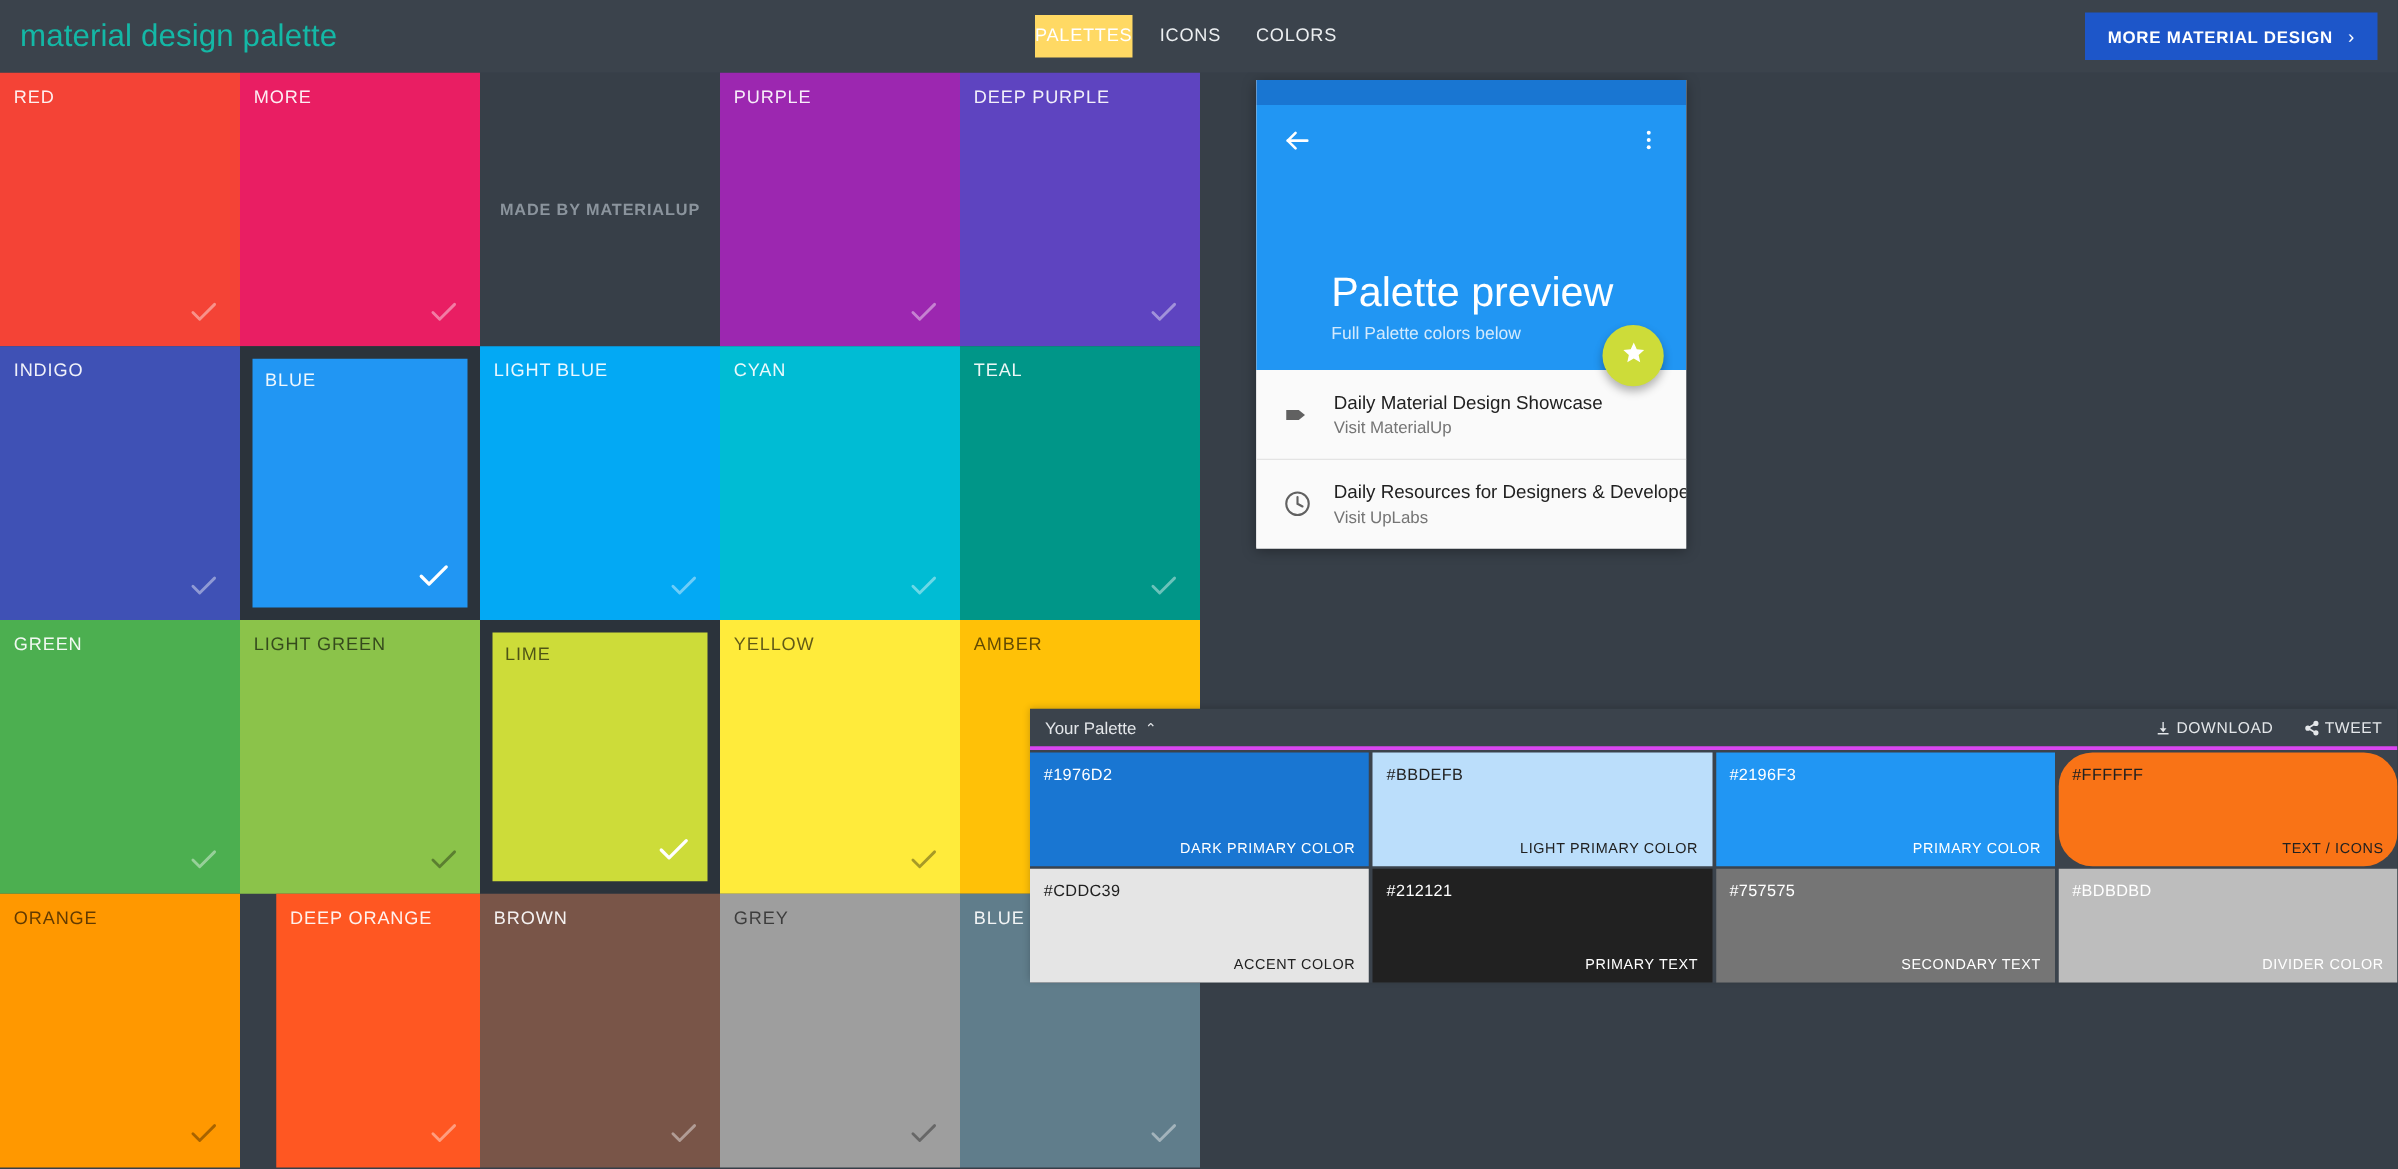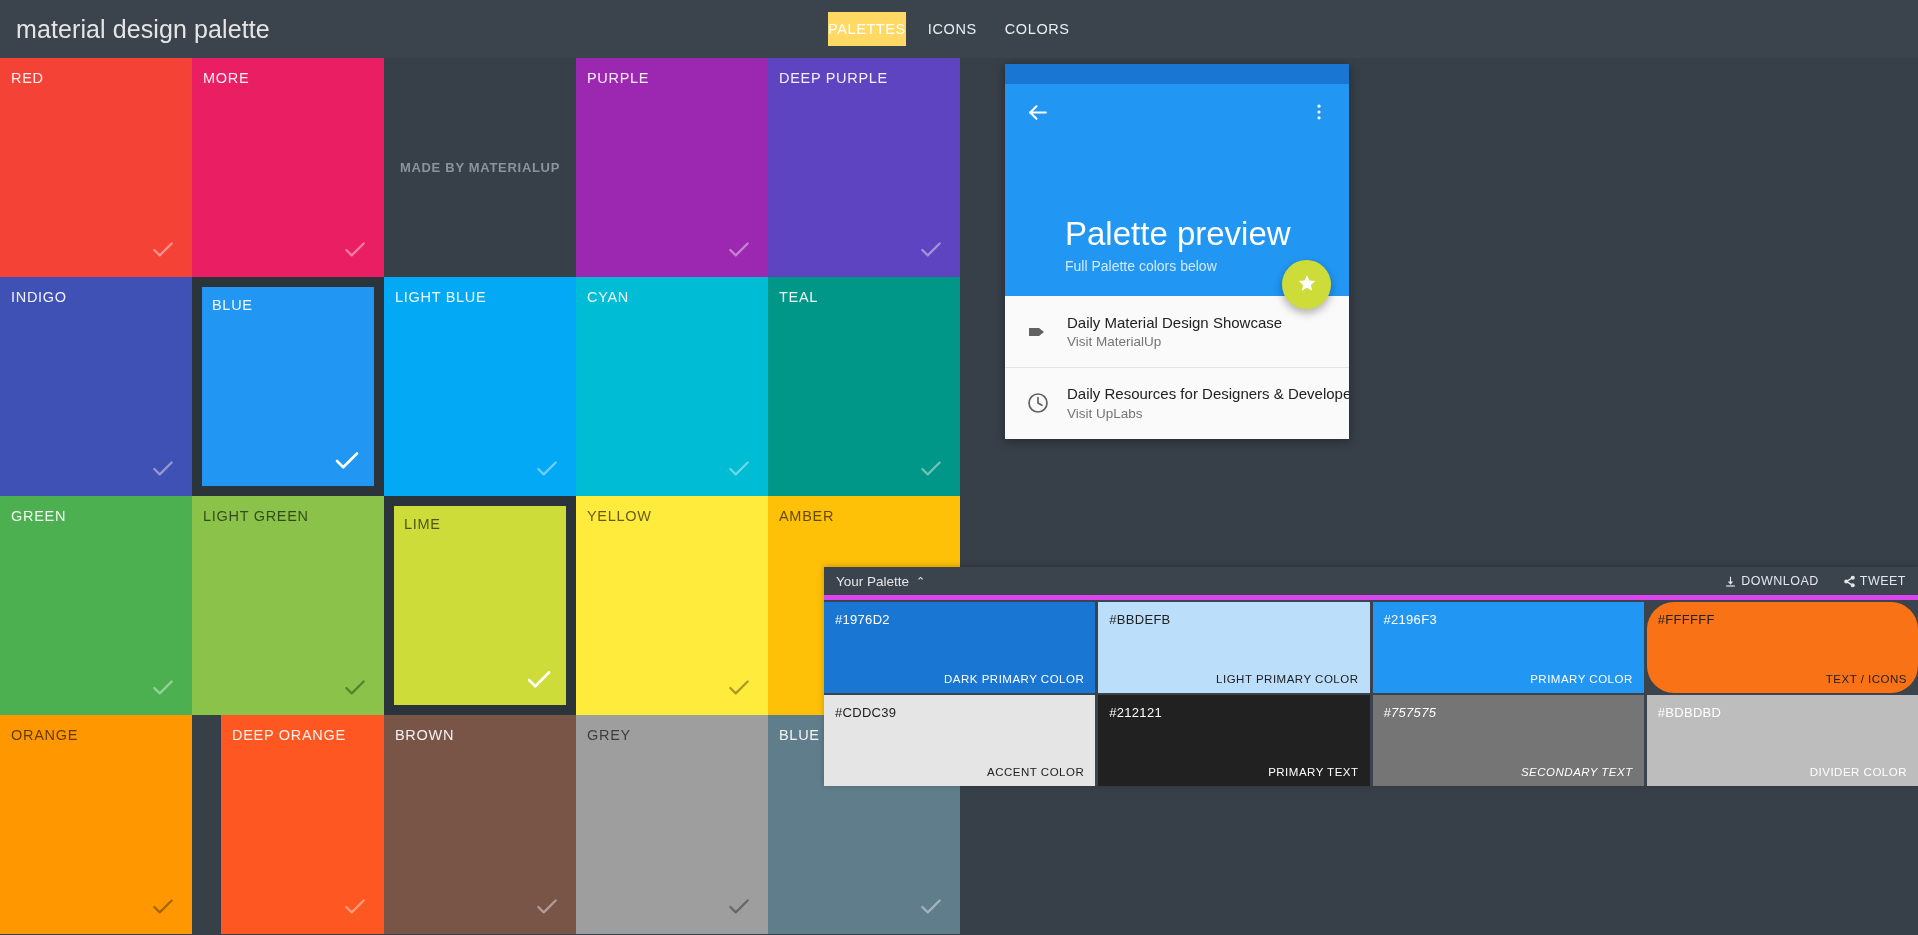--- a/index.html
+++ b/index.html
@@ -28,21 +28,21 @@
     width: 1918px;
     height: 58px;
     background: #3b434c;
     display: flex;
     align-items: center;
     z-index: 40;
   }
   .brand {
     margin-left: 16px;
     font-size: 25px;
-    color: #e5e5e5;
+    color: #14b8a6;
     font-weight: 400;
     letter-spacing: 0.1px;
     white-space: nowrap;
   }
   .nav {
     position: absolute;
     left: 828px;
     top: 12px;
     display: flex;
     align-items: center;
@@ -262,21 +262,21 @@
     top: 509px;
     width: 1094px;
     background: #3b434c;
     box-shadow: 0 -1px 6px rgba(0,0,0,0.22);
   }
   .yp-head {
     height: 33px;
     display: flex;
     align-items: center;
     padding: 0 12px 0 12px;
-    border-bottom: 5px solid #d946ef;
+    border-bottom: 3px solid #d946ef;
   }
   .yp-title {
     font-size: 13.5px;
     color: #e4e7ea;
     display: flex;
     align-items: center;
     gap: 7px;
     cursor: pointer;
     white-space: nowrap;
   }
@@ -333,20 +333,24 @@
   <div class="header">
     <div class="brand">material design palette</div>
 
     <div class="nav">
       <button class="nav-item active">PALETTES</button>
       <span class="nav-spacer"></span>
       <button class="nav-item">ICONS</button>
       <button class="nav-item">COLORS</button>
     </div>
 
+    <button class="more-btn">
+      <span>MORE MATERIAL DESIGN</span>
+      <span class="chev">›</span>
+    </button>
   </div>
 
   <div class="grid" id="palette-grid">
       <div class="tile" style="background: rgb(244, 67, 54);">
         <div style="position: absolute; inset: 0px;">
           <div class="label">RED</div>
           <div class="check" style="color: rgb(255, 255, 255);">
             <svg viewBox="0 0 24 24" fill="none" stroke="currentColor" stroke-width="2.1" stroke-linecap="round" stroke-linejoin="round">
               <polyline points="20 6 9 17 4 12"></polyline>
             </svg>
@@ -650,21 +654,21 @@
             <div class="sw-role">TEXT / ICONS</div>
           </div>
           <div class="swatch" style="background: #e5e5e5; color: rgb(33, 33, 33);">
             <div class="sw-hex">#CDDC39</div>
             <div class="sw-role">ACCENT COLOR</div>
           </div>
           <div class="swatch" style="background: rgb(33, 33, 33); color: rgb(255, 255, 255);">
             <div class="sw-hex">#212121</div>
             <div class="sw-role">PRIMARY TEXT</div>
           </div>
-          <div class="swatch" style="background: rgb(117, 117, 117); color: rgb(255, 255, 255); font-style: italic;">
+          <div class="swatch" style="background: rgb(117, 117, 117); color: rgb(255, 255, 255);">
             <div class="sw-hex">#757575</div>
             <div class="sw-role">SECONDARY TEXT</div>
           </div>
           <div class="swatch" style="background: rgb(189, 189, 189); color: rgb(255, 255, 255);">
             <div class="sw-hex">#BDBDBD</div>
             <div class="sw-role">DIVIDER COLOR</div>
           </div>
         </div>
     </div>
 

